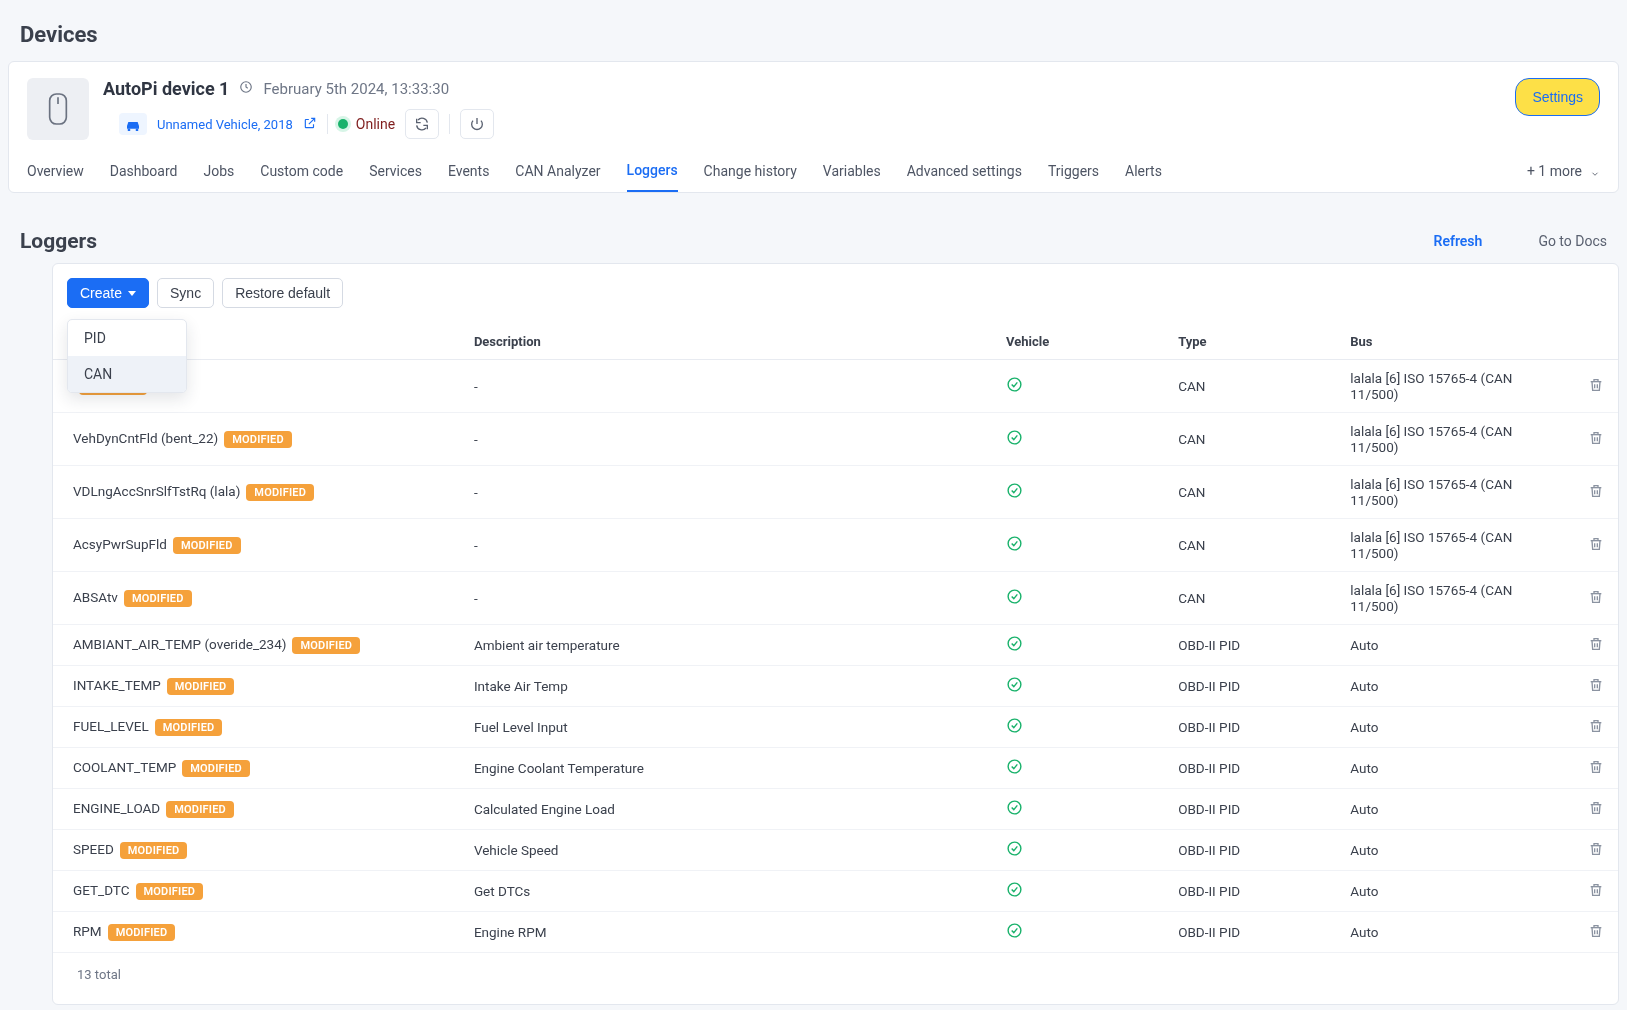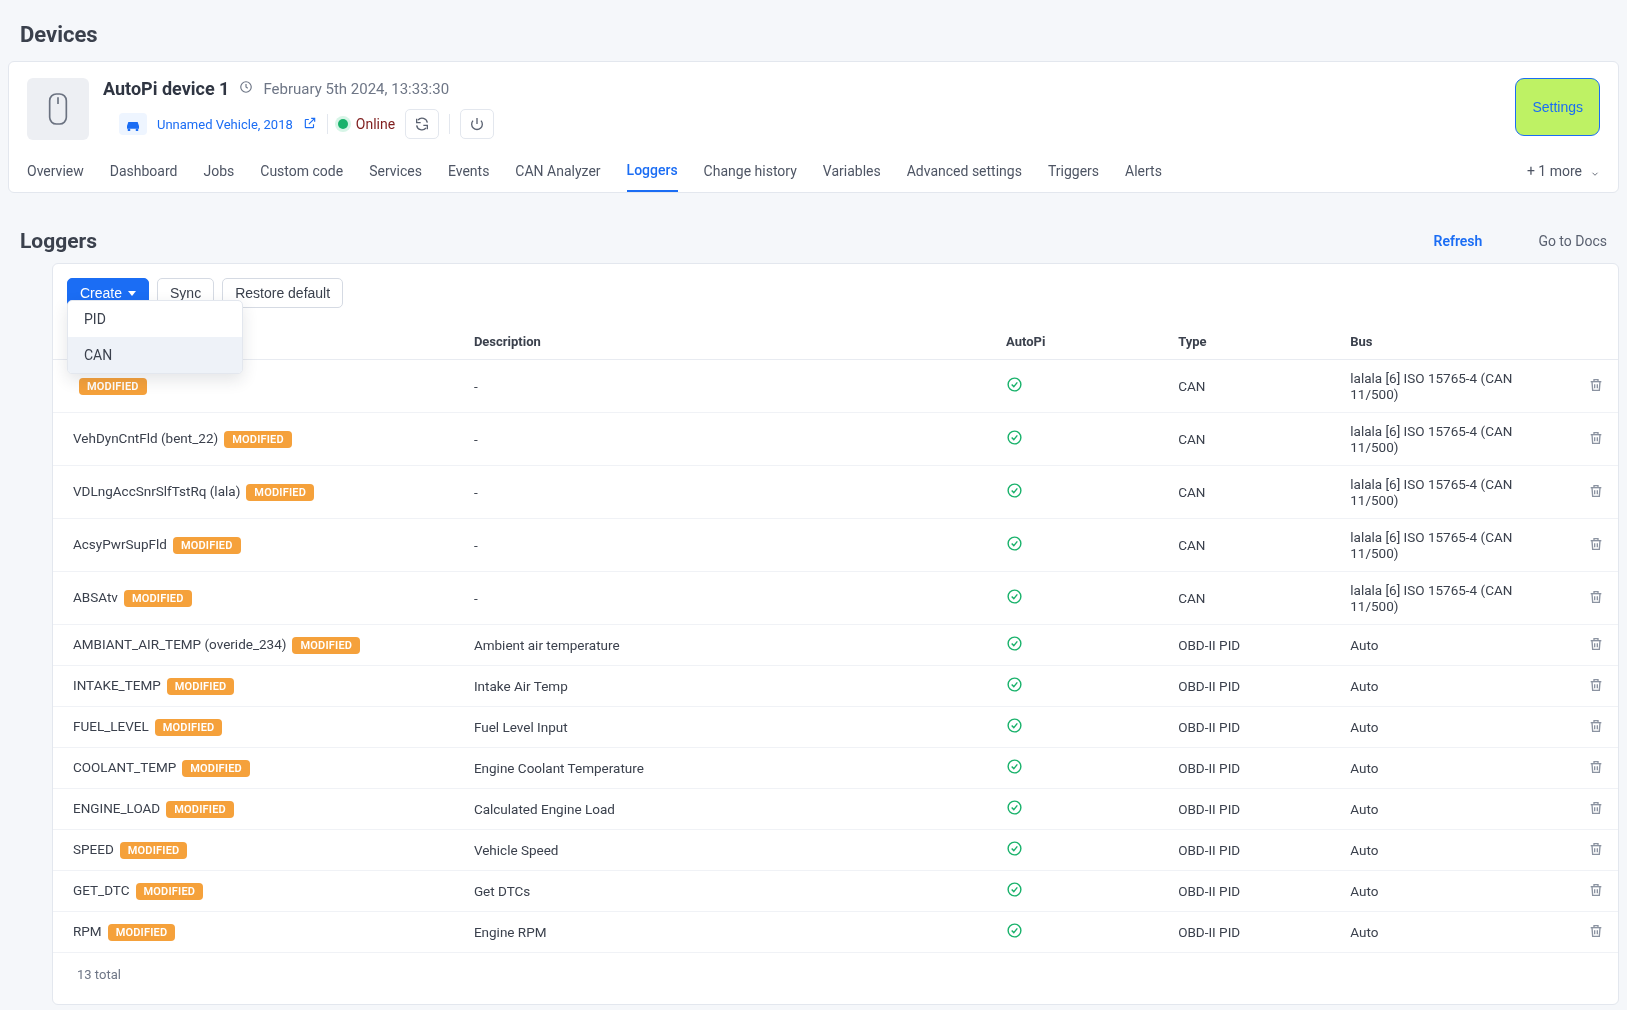--- a/index.html
+++ b/index.html
@@ -71,23 +71,23 @@
     border:1px solid #e3e7ee;
     border-radius:5px;
     background:#fff;
     display:flex; align-items:center; justify-content:center;
     cursor:pointer;
   }
   .icon-btn svg{ width:16px; height:16px; stroke:#5a6170; fill:none; stroke-width:2;}
   .settings-btn {
     border:1px solid #1b6df4;
     color:#1b6df4;
-    background:#bef264;
-    padding:20px 16px;
-    border-radius:9px;
+    background:#fde047;
+    padding:10px 16px;
+    border-radius:14px;
     font-size:14px;
     cursor:pointer;
   }
   .device-header-right { margin-left:auto; }
   .tabs {
     display:flex; align-items:center;
     padding: 14px 18px 0 18px;
     border-top: none;
     gap: 26px;
     font-size:14px;
@@ -138,23 +138,23 @@
     display:flex; align-items:center; gap:6px;
   }
   .caret-down {
     width:0; height:0;
     border-left:4px solid transparent;
     border-right:4px solid transparent;
     border-top:5px solid #fff;
   }
   .dropdown {
     position:absolute;
-    top:36px;
+    top:55px;
     left:14px;
-    width:176px;
+    width:120px;
     background:#fff;
     border:1px solid #e3e7ee;
     border-radius:5px;
     box-shadow:0 6px 16px rgba(30,40,60,0.12);
     overflow:hidden;
     z-index:5;
   }
   .dropdown-item {
     padding:10px 16px;
     font-size:14px;
@@ -332,21 +332,21 @@
           <th style="width:34%;">
             <span>Description</span>
             <span class="sort-icon">
                 <svg viewBox="0 0 10 14">
                   <polygon points="5,1 9,5 1,5"></polygon>
                   <polygon points="5,13 1,9 9,9"></polygon>
                 </svg>
               </span>
           </th>
           <th style="width:11%;">
-            <span>AutoPi</span>
+            <span>Vehicle</span>
             <span class="sort-icon">
                 <svg viewBox="0 0 10 14">
                   <polygon points="5,1 9,5 1,5"></polygon>
                   <polygon points="5,13 1,9 9,9"></polygon>
                 </svg>
               </span>
           </th>
           <th style="width:11%;">
             <span>Type</span>
             <span class="sort-icon">

